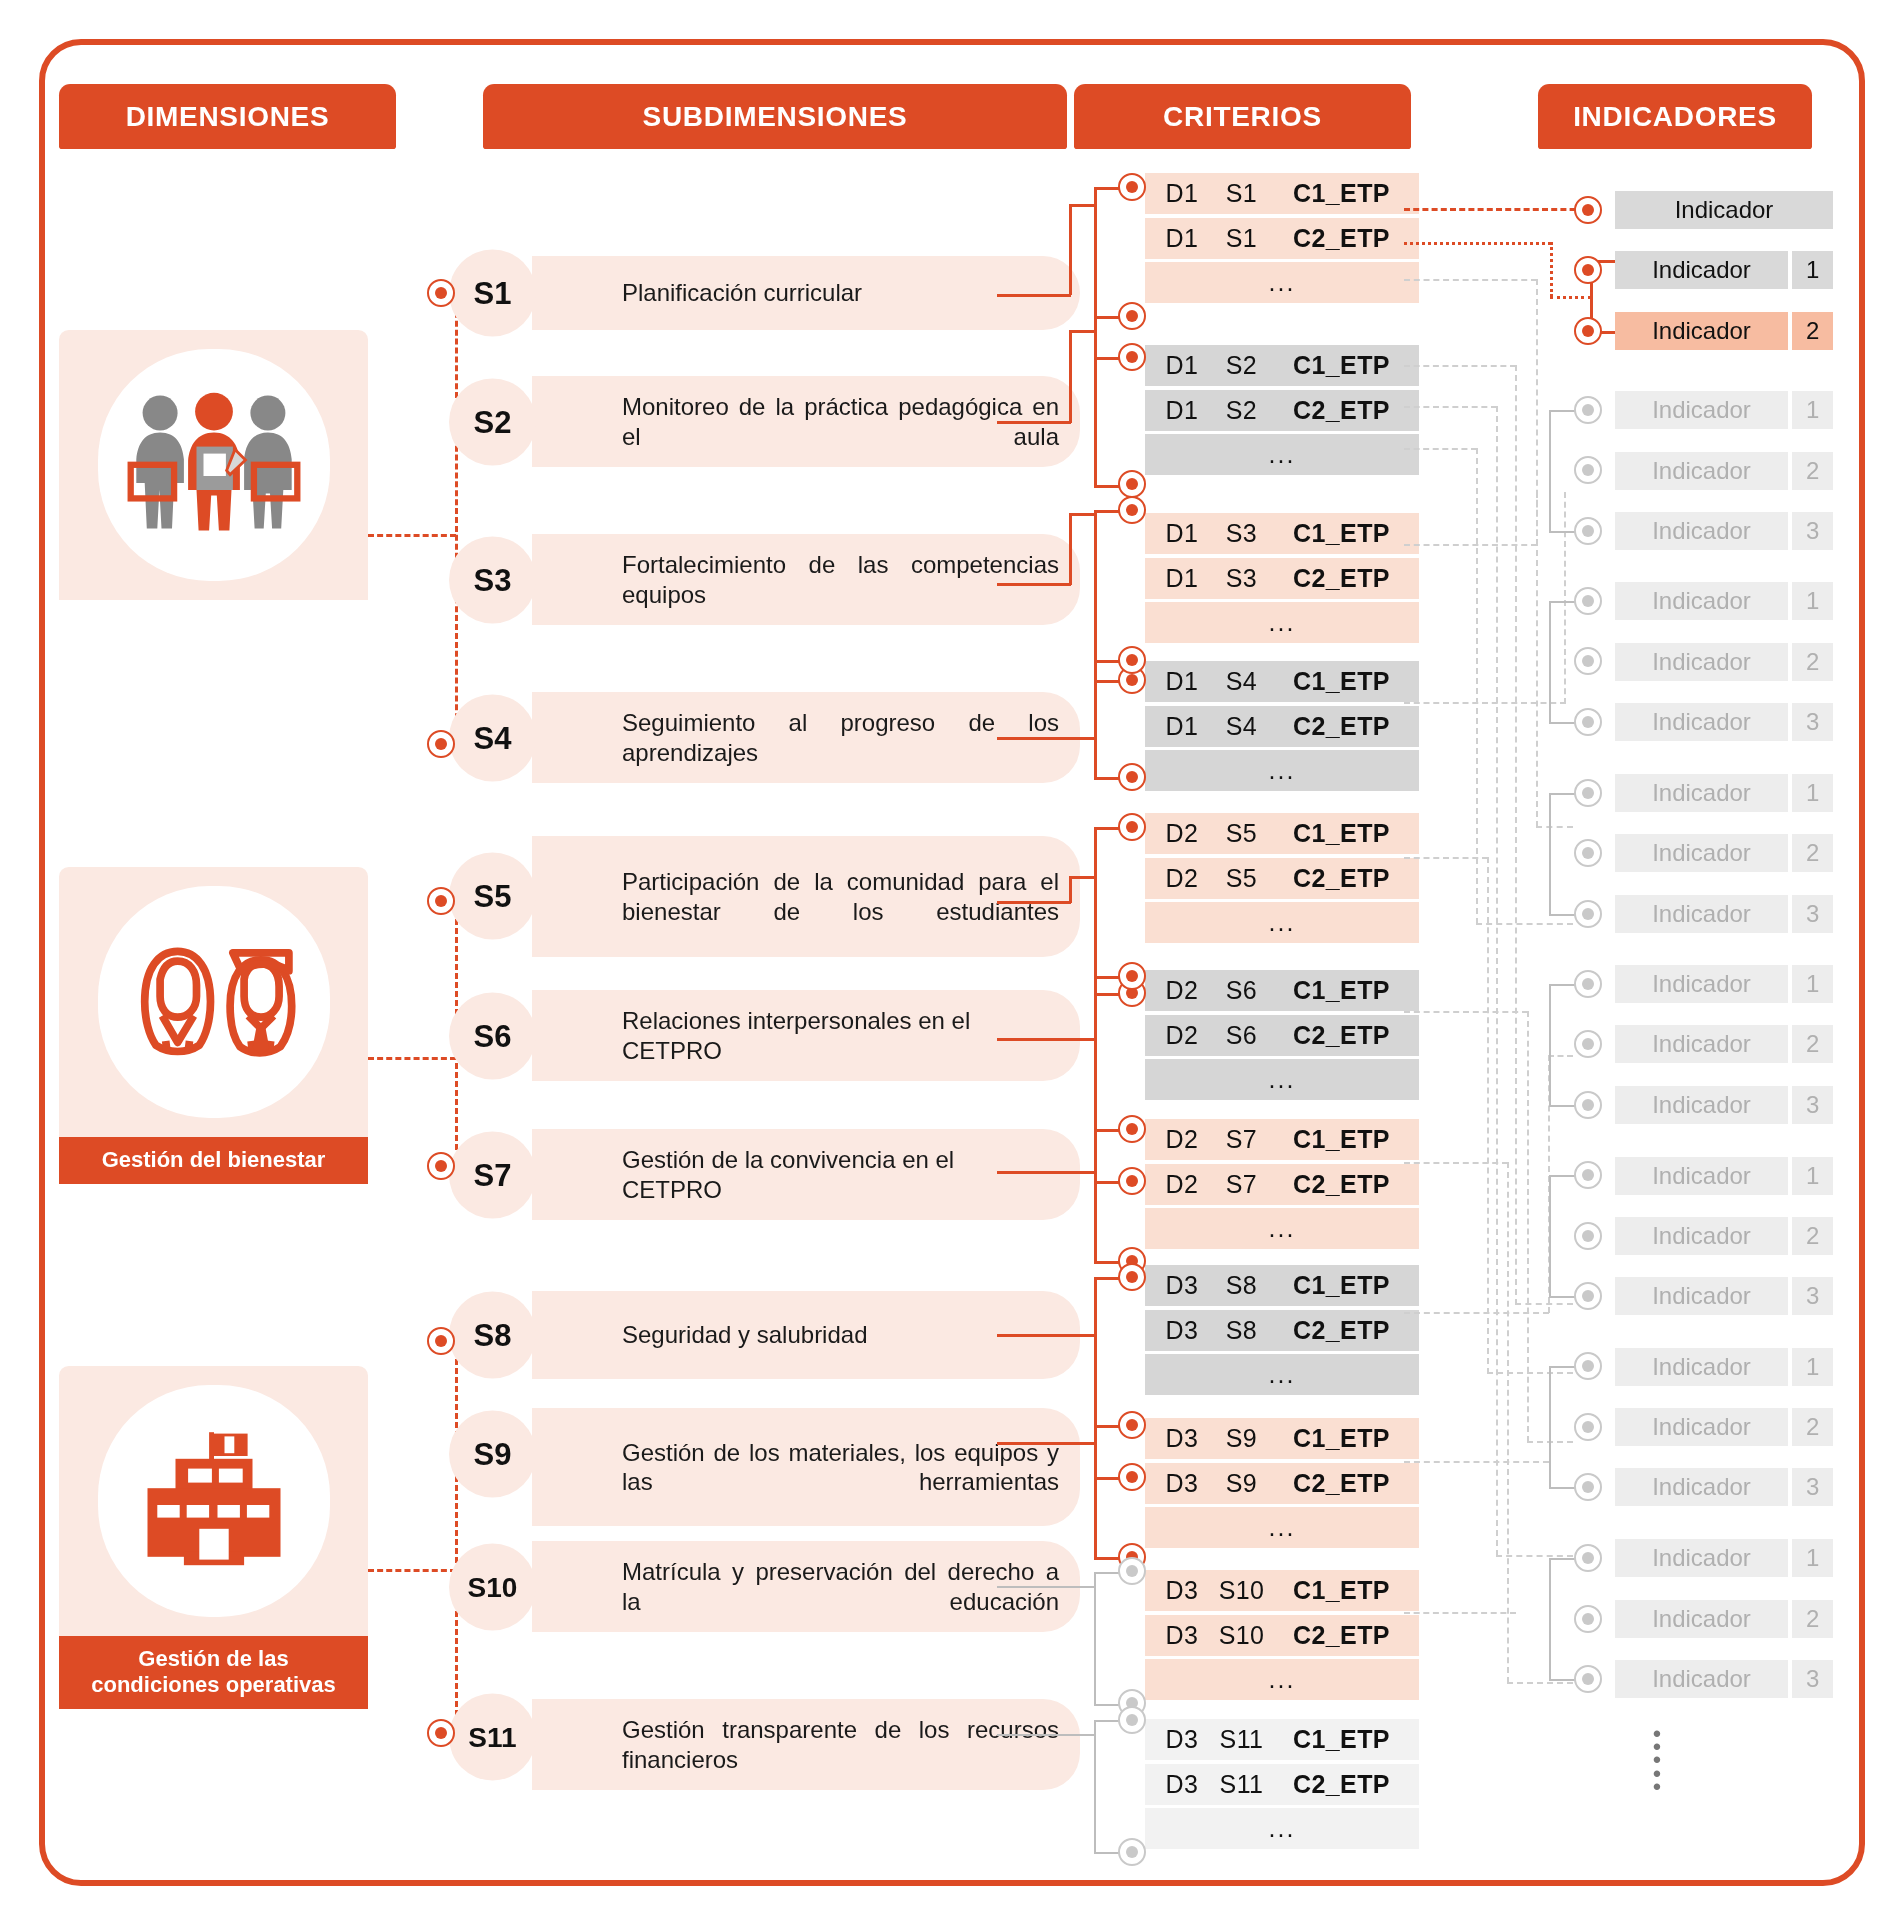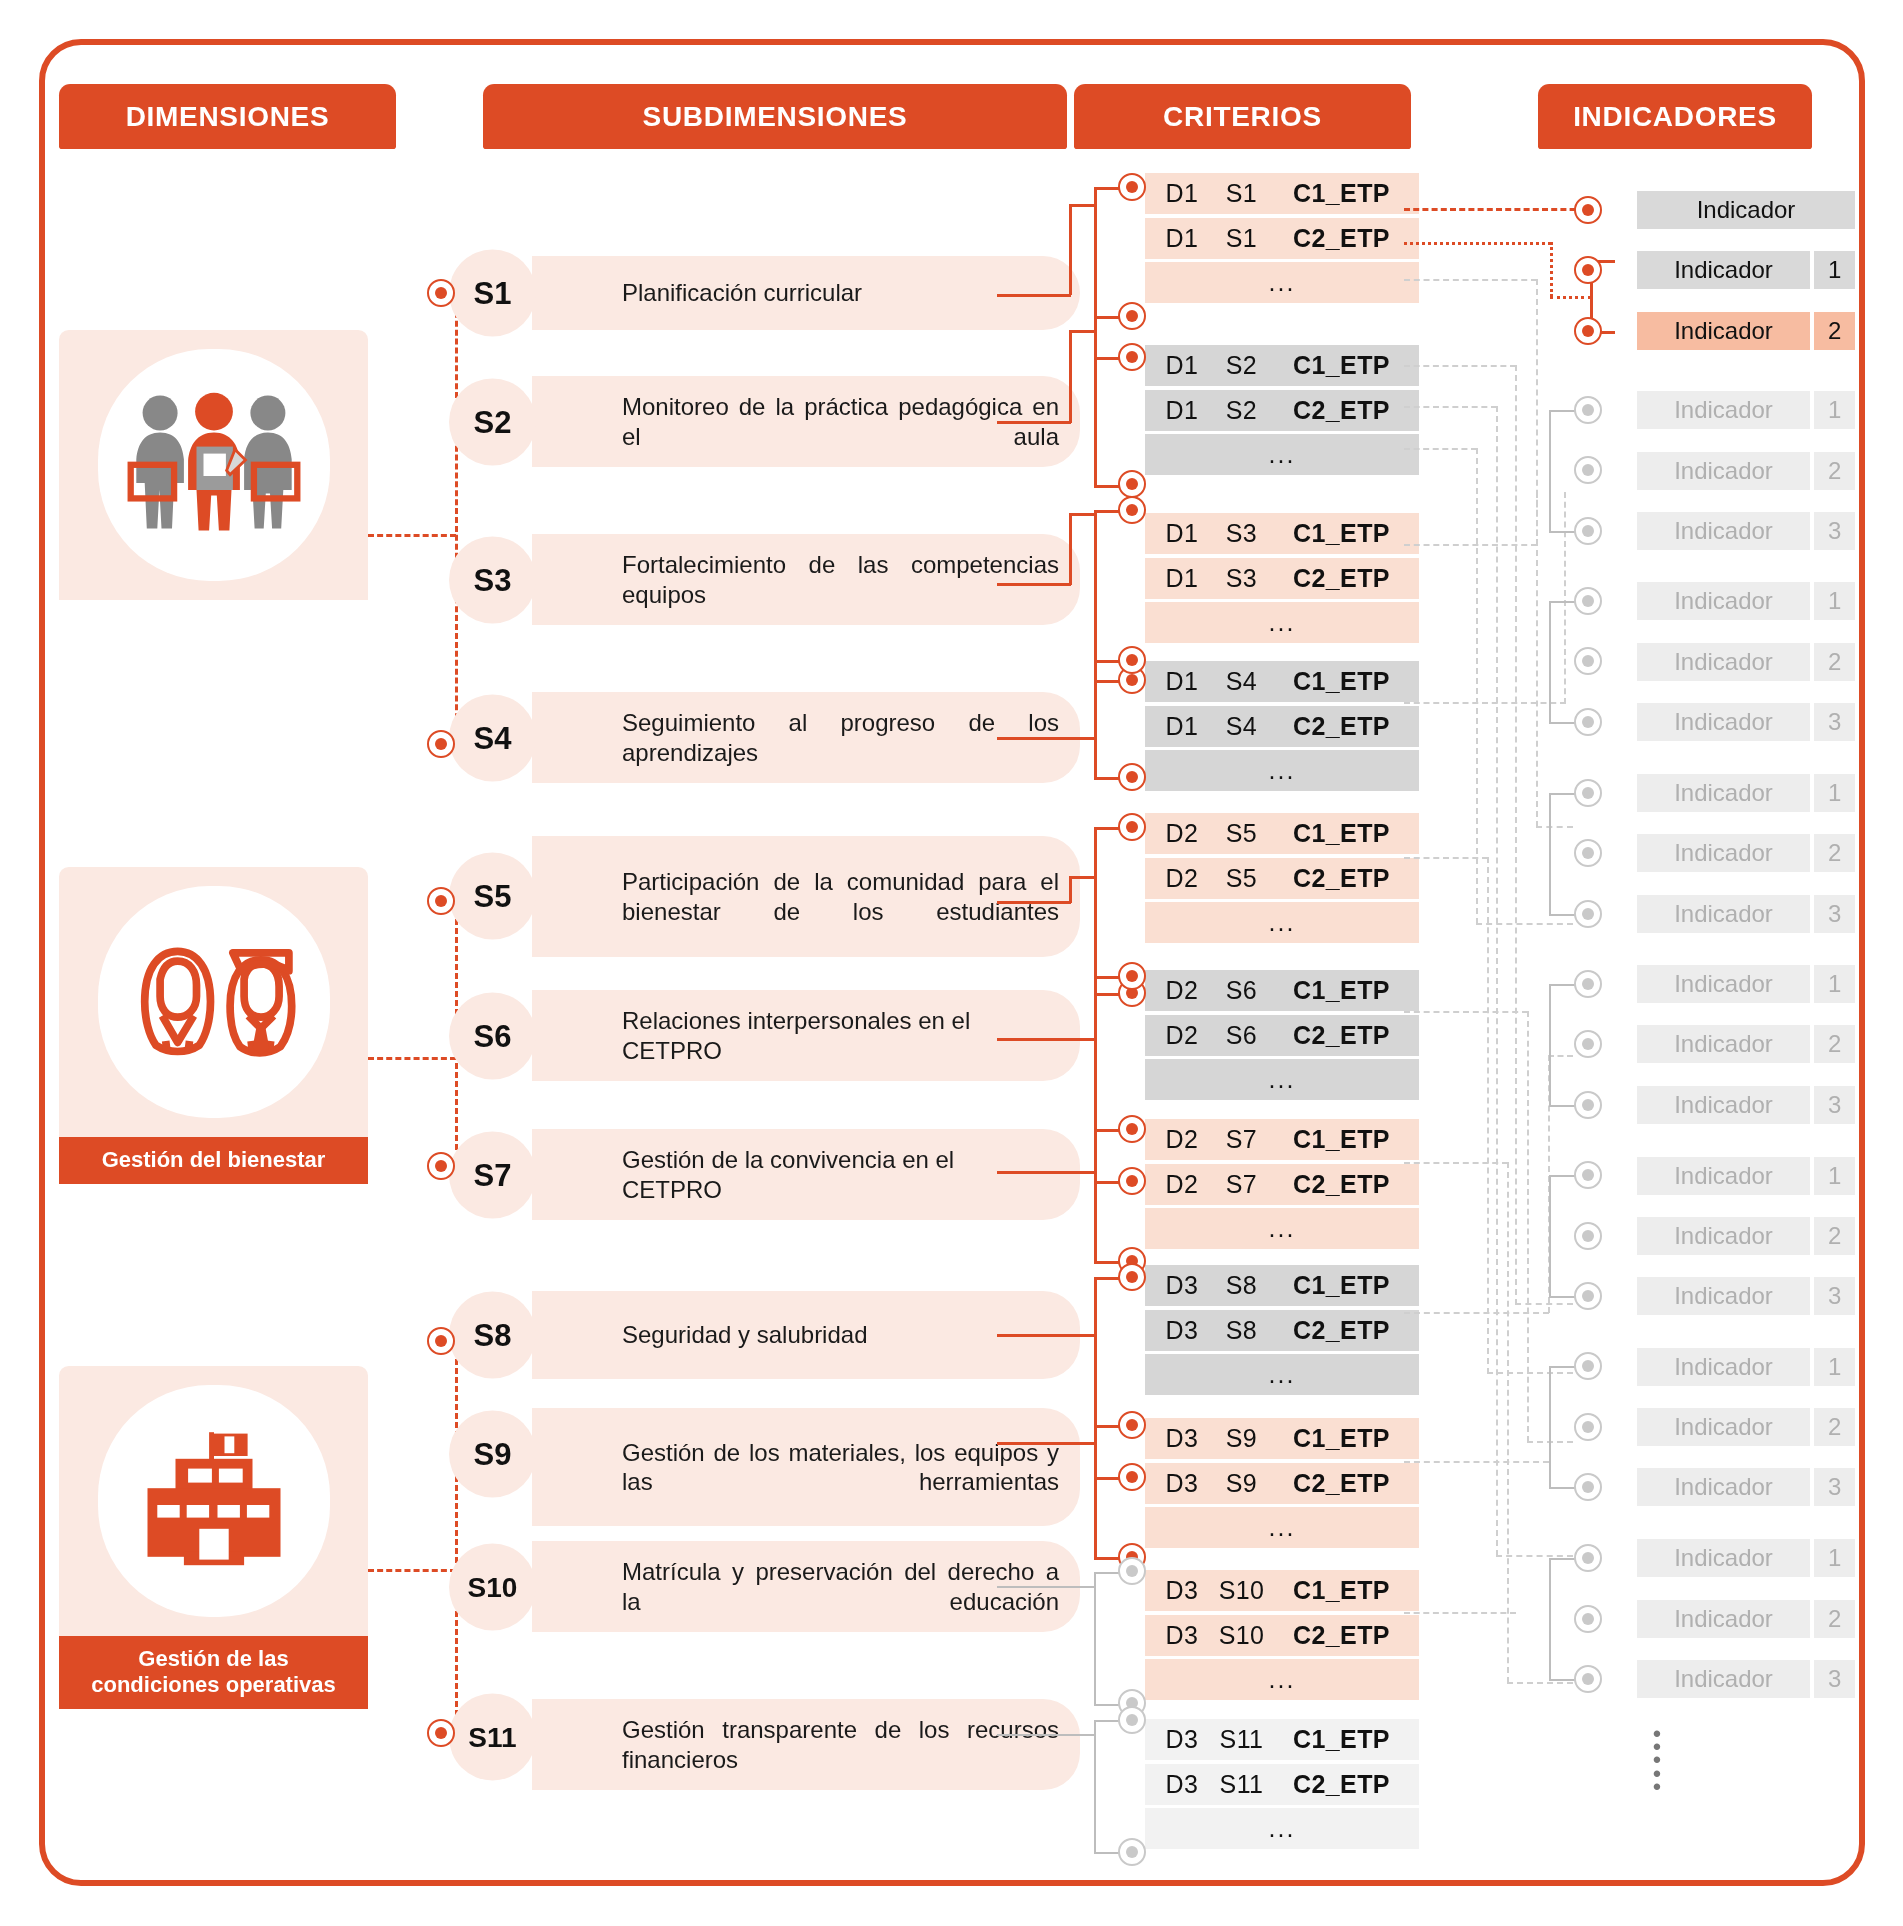--- a/index.html
+++ b/index.html
@@ -72,21 +72,21 @@
   }
   .crit-row .c-d{width:52px; text-align:center;}
   .crit-row .c-s{width:67px; text-align:center;}
   .crit-row .c-c{width:133px; text-align:center;font-weight:bold;}
   .crit-row.dots{justify-content:center; font-size:25px; letter-spacing:2.1px;}
   .peach .crit-row{background:#FADFD2;}
   .grey  .crit-row{background:#D6D6D6;}
   .lgrey .crit-row{background:#F2F2F2;}
 
   
-  .ind{position:absolute; display:flex; height:38px; align-items:stretch;margin-left:22px;}
+  .ind{position:absolute; display:flex; height:38px; align-items:stretch;}
   .ind .lbl{
     width:173px; display:flex; align-items:center; justify-content:center;
     font-size:24px;
   }
   .ind .num{
     width:41px; margin-left:4.2px; display:flex; align-items:center;
     justify-content:center; font-size:24px;
   }
   .ind.active .lbl, .ind.active .num{background:#D9D9D9; color:#111;}
   .ind.hl     .lbl, .ind.hl     .num{background:#F7BCA1; color:#111;}

